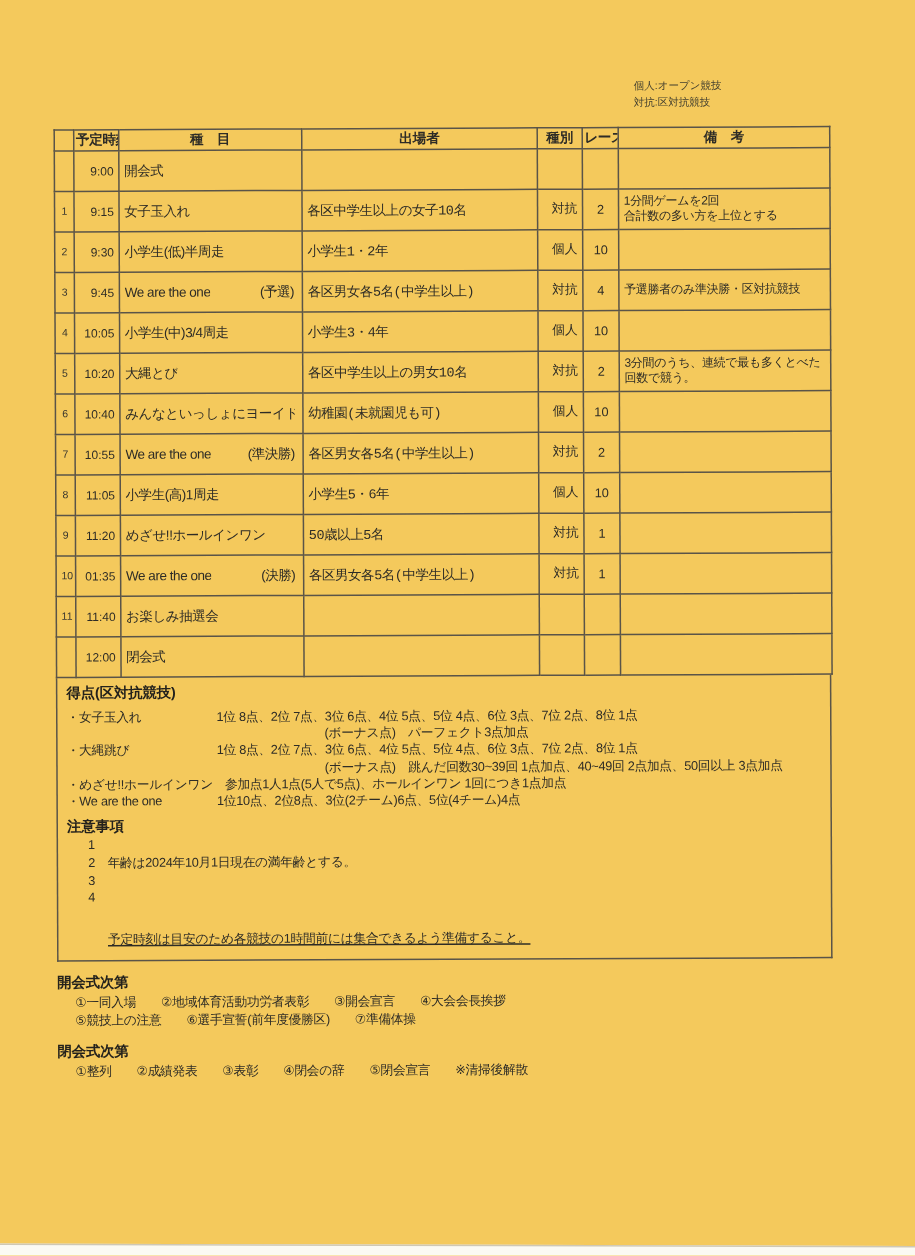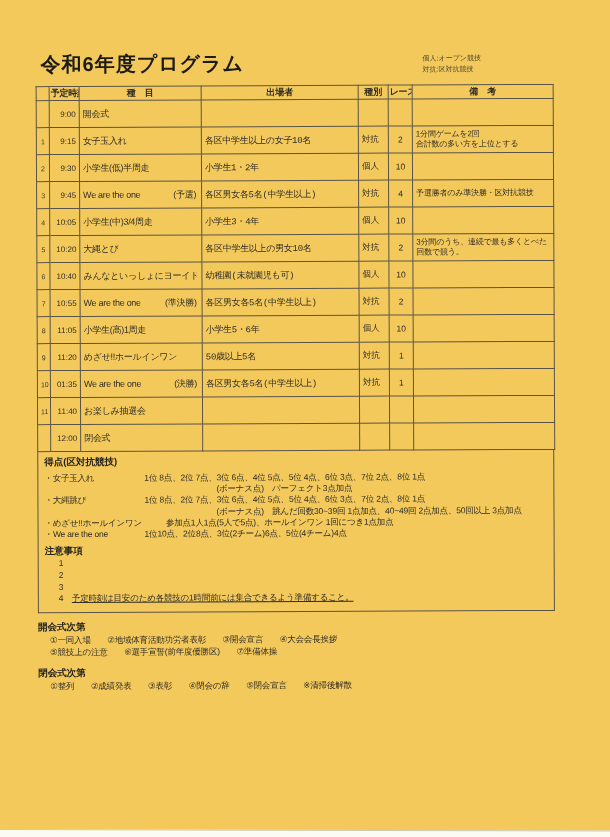--- a/index.html
+++ b/index.html
@@ -26,53 +26,52 @@
   th.h-time{font-size:6px; letter-spacing:-0.2px; white-space:nowrap;}
   th.h-races{font-size:6px; letter-spacing:-0.3px; white-space:nowrap;}
   table.program tbody tr{height:27px;}
   td.c-num{font-size:7px; text-align:center; color:#3a372e; padding:0;}
   td.c-time{font-size:8px; text-align:right; white-space:nowrap; padding:0;}
   td.c-event{font-size:9px; letter-spacing:-0.3px;}
   .ev-wrap{display:flex; justify-content:space-between; align-items:center;}
   .ev-name{white-space:nowrap; overflow:hidden;}
   .ev-stage{white-space:nowrap; padding-right:2px;}
   td.c-part{font-size:9px; letter-spacing:-0.3px; white-space:nowrap;font-family:Liberation Mono, monospace;}
-  td.c-type{font-size:8.5px; text-align:left; white-space:nowrap; padding:0;}
+  td.c-type{font-size:8.5px; text-align:right; white-space:nowrap; padding:0;}
   td.c-races{font-size:8.5px; text-align:center; padding:0;}
   td.c-notes{font-size:8px; line-height:1.3; white-space:pre-line; letter-spacing:-0.2px;}
 
   .score-box{
     box-sizing:border-box; width:517px; border:1px solid #5a5448; border-top:none;
     padding:4px 6px 7px 6px;
   }
   .sec-heading{font-size:9.5px; font-weight:bold; color:#24221c;}
   .score-lines{margin-top:4px;}
   .score-line{display:flex; font-size:8.5px; line-height:1.32; letter-spacing:-0.2px;}
   .score-label{min-width:100px; flex-shrink:0;}
   .score-line.bonus{margin-left:72px;}
-  .score-line.tight .score-label{min-width:0; margin-right:24px;}
+  .score-line.tight .score-label{min-width:0; margin-right:8px;}
   .notes-heading{margin-top:5px;}
   .note-item{display:flex; padding-left:14px; font-size:8.5px; line-height:1.38; letter-spacing:-0.2px;}
   .note-num{width:13px; flex-shrink:0;}
-  .u-line{text-decoration:underline;}
+  .u-line{text-decoration:underline;margin-top:28px;}
 
   .ceremony{margin-top:8px;}
   .ceremony-lines{padding-left:12px; margin-top:1px;}
   .ceremony-line{font-size:8.5px; line-height:1.4; letter-spacing:-0.2px; white-space:nowrap;}
 
   .scan-bottom{position:absolute; left:-2px; right:-2px; bottom:0; height:7px; background:#fbfaf3;
     border-top:1px solid #cfc8b4; transform:rotate(0.15deg); transform-origin:left bottom;}
 </style>
 </head>
 <body>
 
 <div class="sheet">
   <div class="tilt">
 
-    <div class="page-title">令和6年度プログラム</div>
 
     <div class="legend">
       <div>個人:オープン競技</div>
       <div>対抗:区対抗競技</div>
     </div>
 
     <div class="flow">
 
       <table class="program">
         <colgroup>
@@ -333,20 +332,21 @@
         </div>
         <div class="sec-heading notes-heading">注意事項</div>
         <div>
 
             <div class="note-item">
               <span class="note-num">1</span>
             </div>
 
             <div class="note-item">
               <span class="note-num">2</span>
+              <span class="note-text">年齢は2024年10月1日現在の満年齢とする。</span>
             </div>
 
             <div class="note-item">
               <span class="note-num">3</span>
             </div>
 
             <div class="note-item">
               <span class="note-num">4</span>
               <span class="note-text u-line">予定時刻は目安のため各競技の1時間前には集合できるよう準備すること。</span>
             </div>

